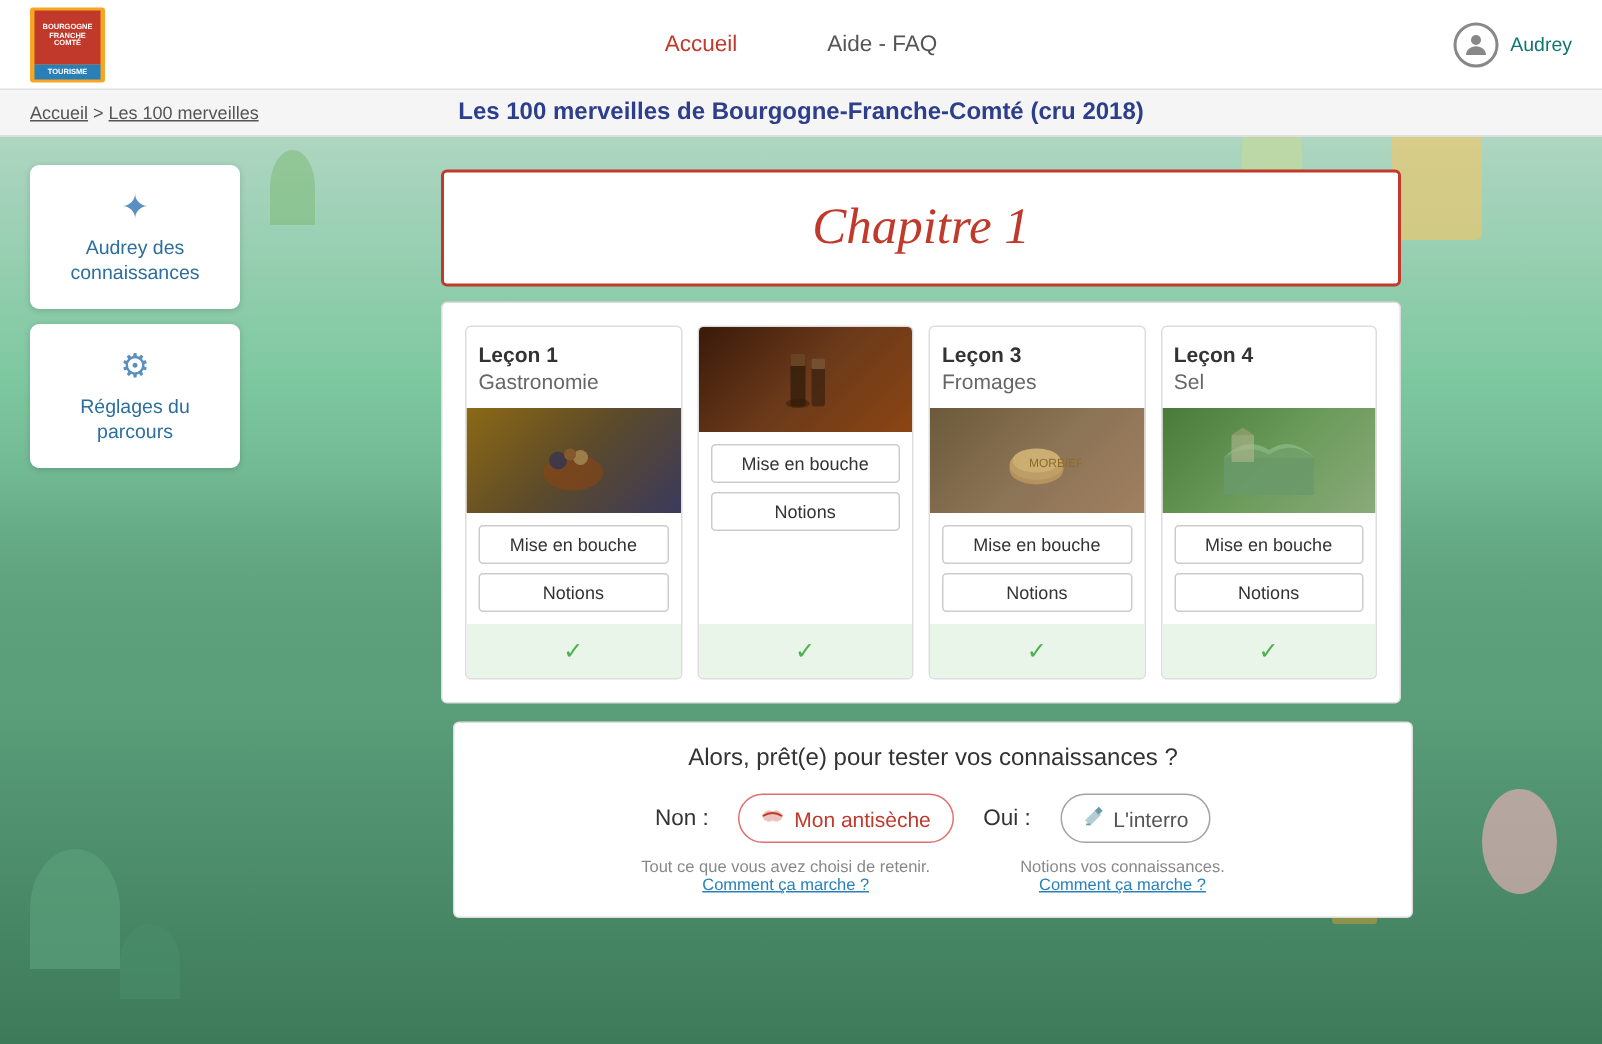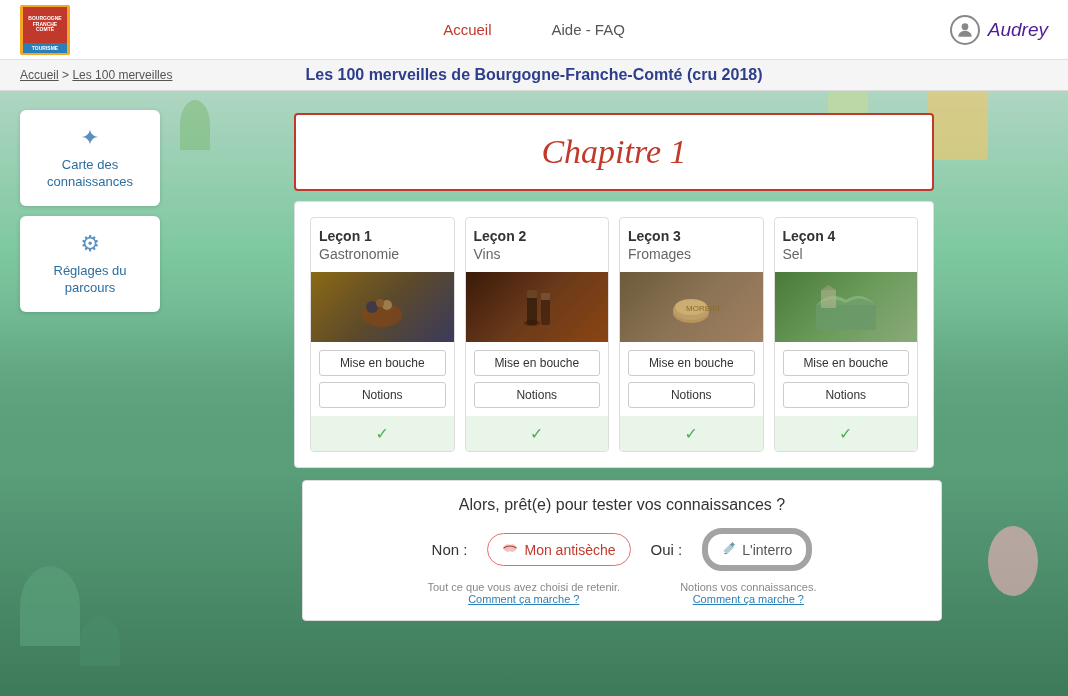--- a/index.html
+++ b/index.html
@@ -14,21 +14,21 @@
     .header-logo {
       width: 50px; height: 50px; background: #f5a623; display: flex; flex-direction: column;
       align-items: center; justify-content: center; font-size: 6px; color: white;
       font-weight: bold; border-radius: 2px; flex-shrink: 0;
     }
     .header-logo-inner { background: #c0392b; width: 44px; height: 36px; display:flex; align-items:center; justify-content:center; flex-direction:column; }
     .header-logo-bottom { background: #2980b9; width: 44px; height: 10px; display:flex; align-items:center; justify-content:center; font-size:5px; color:white; font-weight:bold; }
     .header-nav { display: flex; gap: 60px; position: absolute; left: 50%; transform: translateX(-50%); }
     .header-nav a { text-decoration: none; color: #c0392b; font-size: 15px; }
     .header-nav a.faq { color: #555; }
-    .header-user { display: flex; align-items: center; gap: 8px; font-size: 19px; color: #4c1d95; font-style: italic; }
+    .header-user { display: flex; align-items: center; gap: 8px; font-size: 13px; color: #0f766e; }
     .user-avatar { width: 30px; height: 30px; border-radius: 50%; border: 2px solid #888; display: flex; align-items:center; justify-content:center; }
 
     
     .breadcrumb-bar {
       background: #f5f5f5; padding: 8px 20px; display: flex; align-items: center;
       justify-content: space-between; border-bottom: 1px solid #ddd; position: relative; z-index: 10;
     }
     .breadcrumb { font-size: 12px; color: #555; }
     .breadcrumb a { color: #555; text-decoration: underline; }
     .breadcrumb span { color: #555; }
@@ -117,21 +117,21 @@
     .quiz-options { display: flex; justify-content: center; gap: 20px; margin-bottom: 10px; align-items: center; }
     .quiz-non { font-size: 15px; color: #333; text-align: right; }
     .quiz-oui { font-size: 15px; color: #333; }
     .quiz-btn-antiseche {
       display: flex; align-items: flex-end; gap: 6px;
       border: 1px solid #e07070; border-radius: 20px;
       padding: 7px 14px; background: white; cursor: pointer; font-size: 14px; color: #c0392b;
     }
     .quiz-btn-interro {
       display: flex; align-items: center; gap: 6px;
-      border: 6px solid #a3a3a3; border-radius: 20px;
+      border: 1px solid #a3a3a3; border-radius: 20px;
       padding: 7px 14px; background: white; cursor: pointer; font-size: 14px; color: #555;
     }
     .quiz-desc { display: flex; justify-content: center; gap: 60px; font-size: 11px; color: #888; }
     .quiz-desc-item { text-align: center; }
     .quiz-desc-link { color: #2980b9; text-decoration: underline; cursor: pointer; display: block; font-size: 11px; }
   </style>
 </head>
 <body>
 
 <div class="header">
@@ -179,21 +179,21 @@
     <div style="position:absolute;bottom:30px;left:80px;width:40px;height:50px;background:#4a8e6a;border-radius:50% 50% 0 0;opacity:0.6;"></div>
     <div style="position:absolute;top:40px;left:180px;width:30px;height:50px;background:#7ab870;border-radius:50% 50% 0 0;opacity:0.5;"></div>
   </div>
 </div>
 
 <div class="main-layout">
 
   <div class="sidebar">
     <div class="sidebar-card">
       <div class="icon">✦</div>
-      <div class="label">Carte des connaissances</div>
+      <div class="label">Audrey des connaissances</div>
     </div>
     <div class="sidebar-card">
       <div class="icon">⚙</div>
       <div class="label">Réglages du parcours</div>
     </div>
   </div>
 
   <div class="content-area">
 
     <div class="chapter-box">
@@ -216,24 +216,20 @@
           </svg>
         </div>
         <div class="lesson-buttons">
           <button class="lesson-btn">Mise en bouche</button>
           <button class="lesson-btn">Notions</button>
         </div>
         <div class="lesson-check">✓</div>
       </div>
 
       <div class="lesson-card">
-        <div class="lesson-header">
-          <div class="lesson-title">Leçon 2</div>
-          <div class="lesson-subtitle">Vins</div>
-        </div>
         <div class="lesson-img-placeholder lesson-img-2">
           <svg width="60" height="45" viewBox="0 0 60 45" opacity="0.7">
             <rect x="20" y="5" width="10" height="35" rx="2" fill="#2c1a0a"></rect>
             <rect x="34" y="8" width="9" height="32" rx="2" fill="#3a2010"></rect>
             <rect x="20" y="5" width="10" height="8" rx="1" fill="#6b4a2a"></rect>
             <rect x="34" y="8" width="9" height="7" rx="1" fill="#7a5a3a"></rect>
             <ellipse cx="25" cy="38" rx="8" ry="3" fill="#1a0a00" opacity="0.5"></ellipse>
           </svg>
         </div>
         <div class="lesson-buttons">

